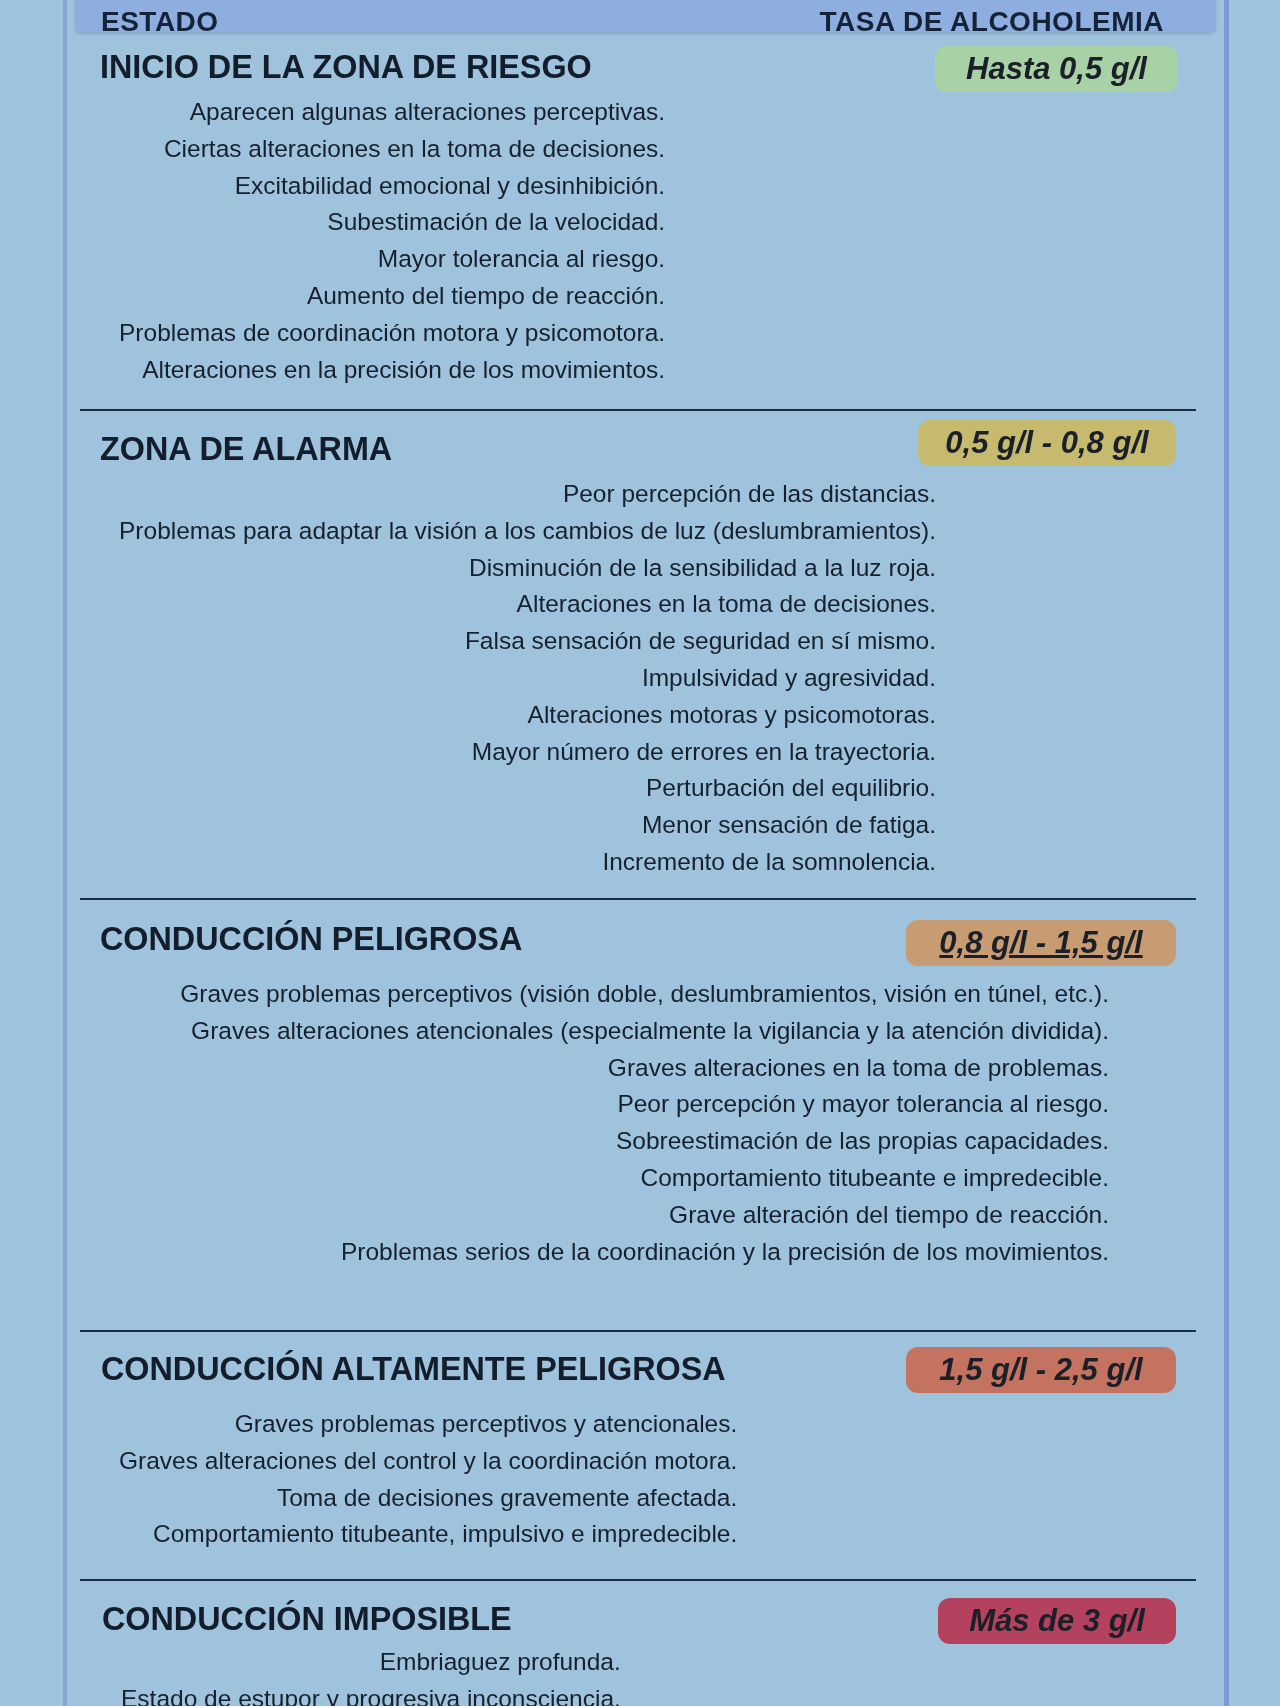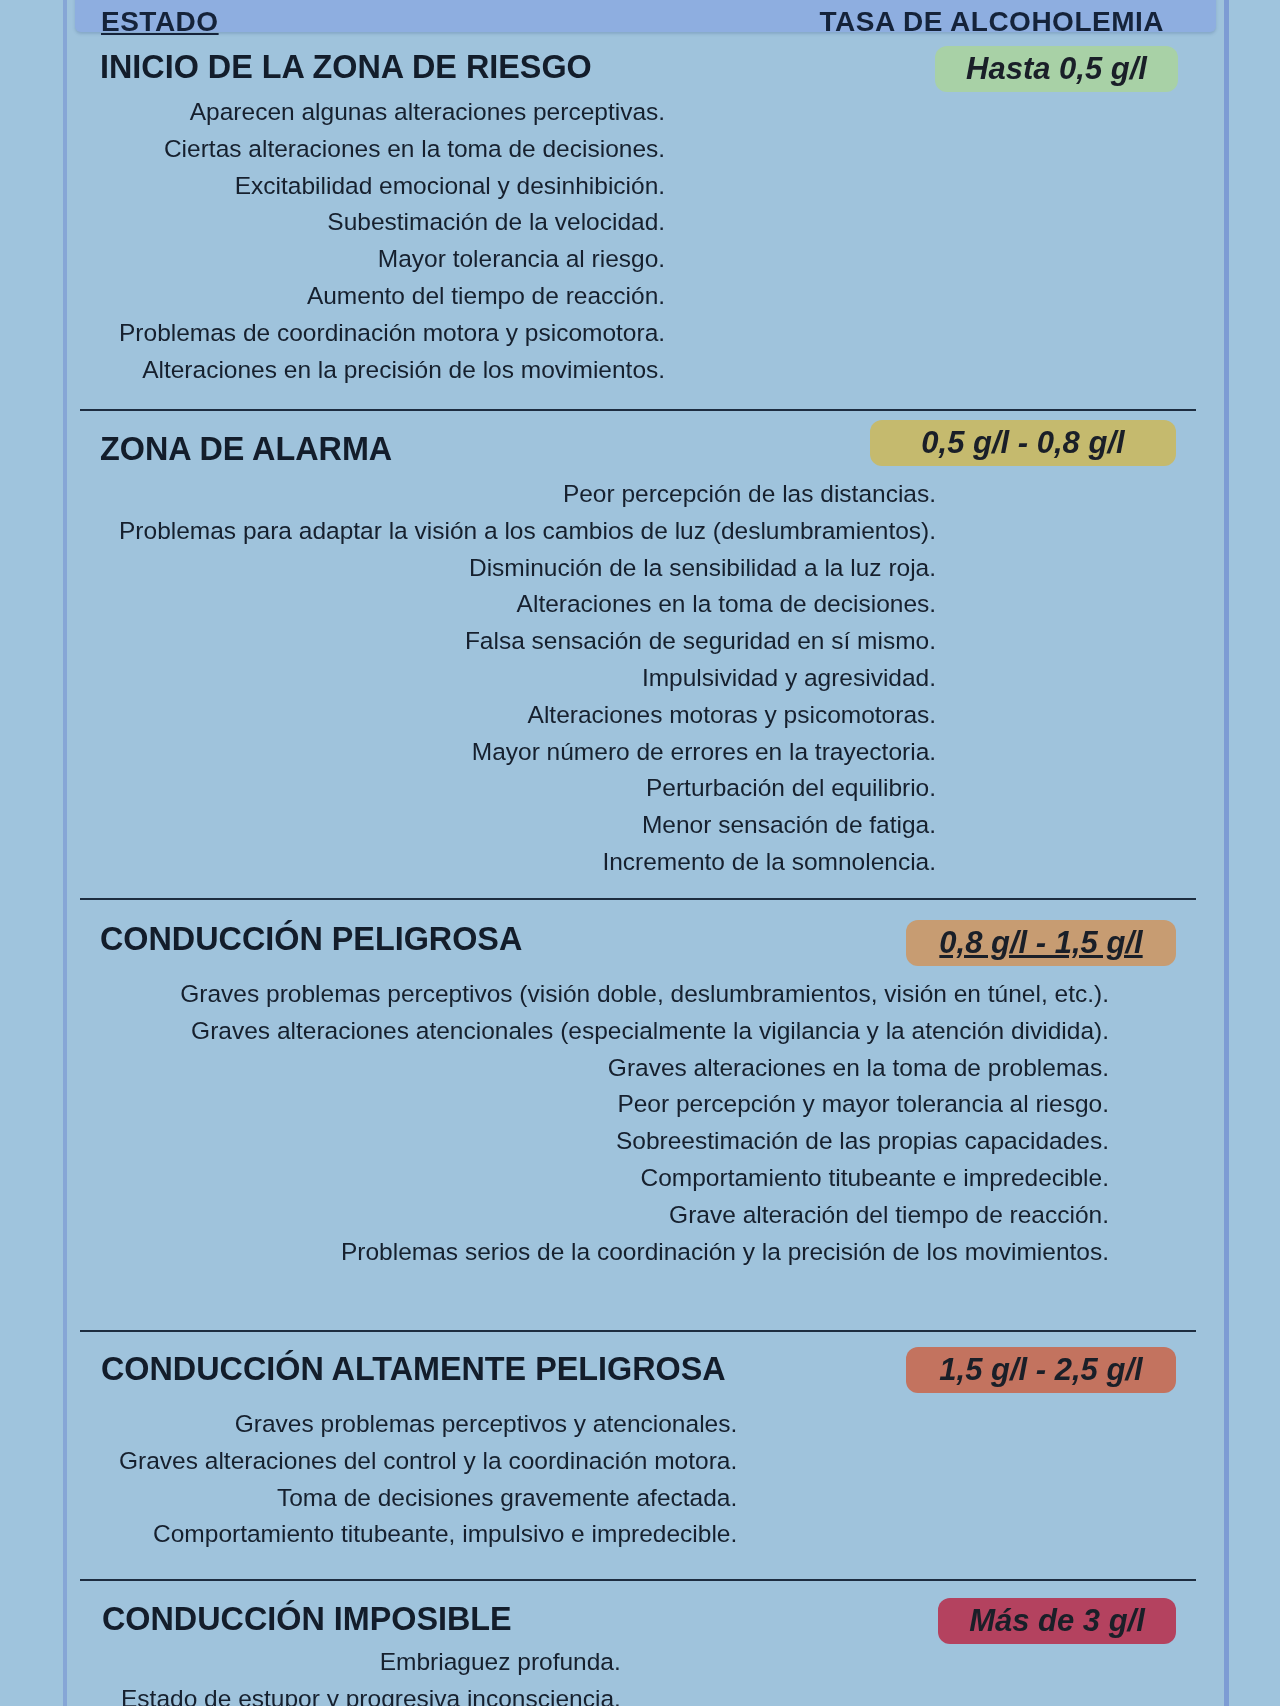--- a/index.html
+++ b/index.html
@@ -16,21 +16,21 @@
     box-sizing:border-box;
   }
   .header-bar {
     position:absolute; left:75px; top:-30px; width:1141px; height:62px;
     background:#8eaee0; border-radius:6px;
     box-shadow:0 2px 3px rgba(60,90,140,0.25);
   }
   .header-bar span {
     position:absolute; bottom:-6px; font-weight:bold; font-size:28px; color:#15233a; letter-spacing:0.5px;
   }
-  .h-left { left:26px;text-decoration:underline; }
+  .h-left { left:26px; }
   .h-right { right:52px;margin-left:20px; }
   .section { position:absolute; left:80px; width:1116px; }
   .sec-title {
     position:absolute; left:20px; top:0; font-weight:bold; font-size:33px; color:#131d2b;
     white-space:nowrap; transform:scaleX(0.98); transform-origin:left;
   }
   .badge {
     position:absolute; right:20px; top:-5px; height:46px; border-radius:12px;
     font-style:italic; font-weight:bold; font-size:31px; color:#1a1f28;
     display:flex; align-items:center; justify-content:center; box-sizing:border-box; padding:0 18px;
@@ -64,21 +64,21 @@
     <li>Aumento del tiempo de reacción.</li>
     <li>Problemas de coordinación motora y psicomotora.</li>
     <li>Alteraciones en la precisión de los movimientos.</li>
   </ul>
 </div>
 
 <div class="divider" style="top:409px;"></div>
 
 <div class="section" style="top:430px;">
   <div class="sec-title">ZONA DE ALARMA</div>
-  <div class="badge" style="background:#c5ba6e;width:306px;top:-10px;">0,5 g/l - 0,8 g/l</div>
+  <div class="badge" style="background:#c5ba6e;width:258px;top:-10px;">0,5 g/l - 0,8 g/l</div>
   <ul class="items" style="top:46px;">
     <li>Peor percepción de las distancias.</li>
     <li>Problemas para adaptar la visión a los cambios de luz (deslumbramientos).</li>
     <li>Disminución de la sensibilidad a la luz roja.</li>
     <li>Alteraciones en la toma de decisiones.</li>
     <li>Falsa sensación de seguridad en sí mismo.</li>
     <li>Impulsividad y agresividad.</li>
     <li>Alteraciones motoras y psicomotoras.</li>
     <li>Mayor número de errores en la trayectoria.</li>
     <li>Perturbación del equilibrio.</li>

